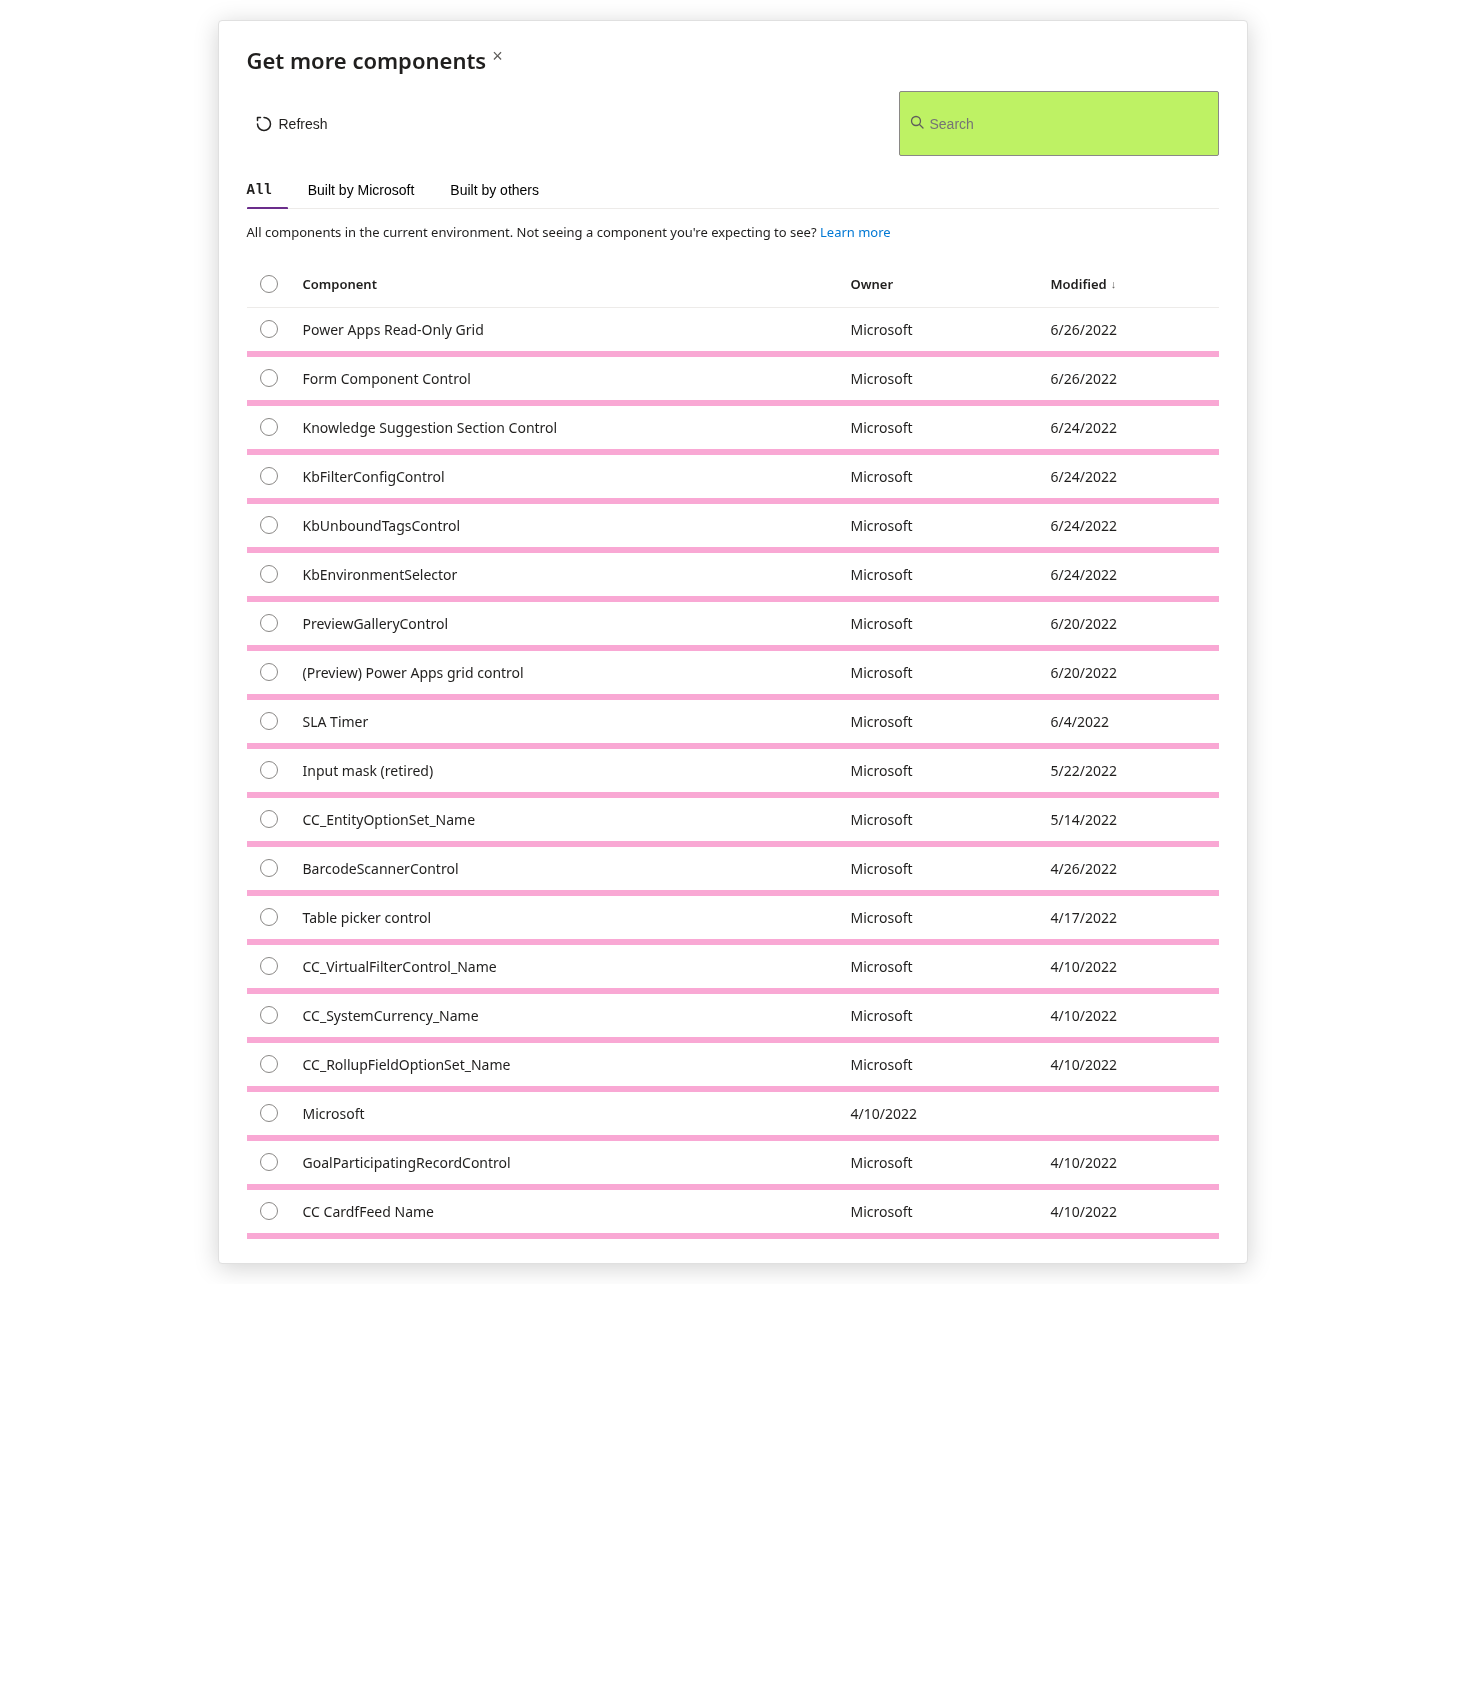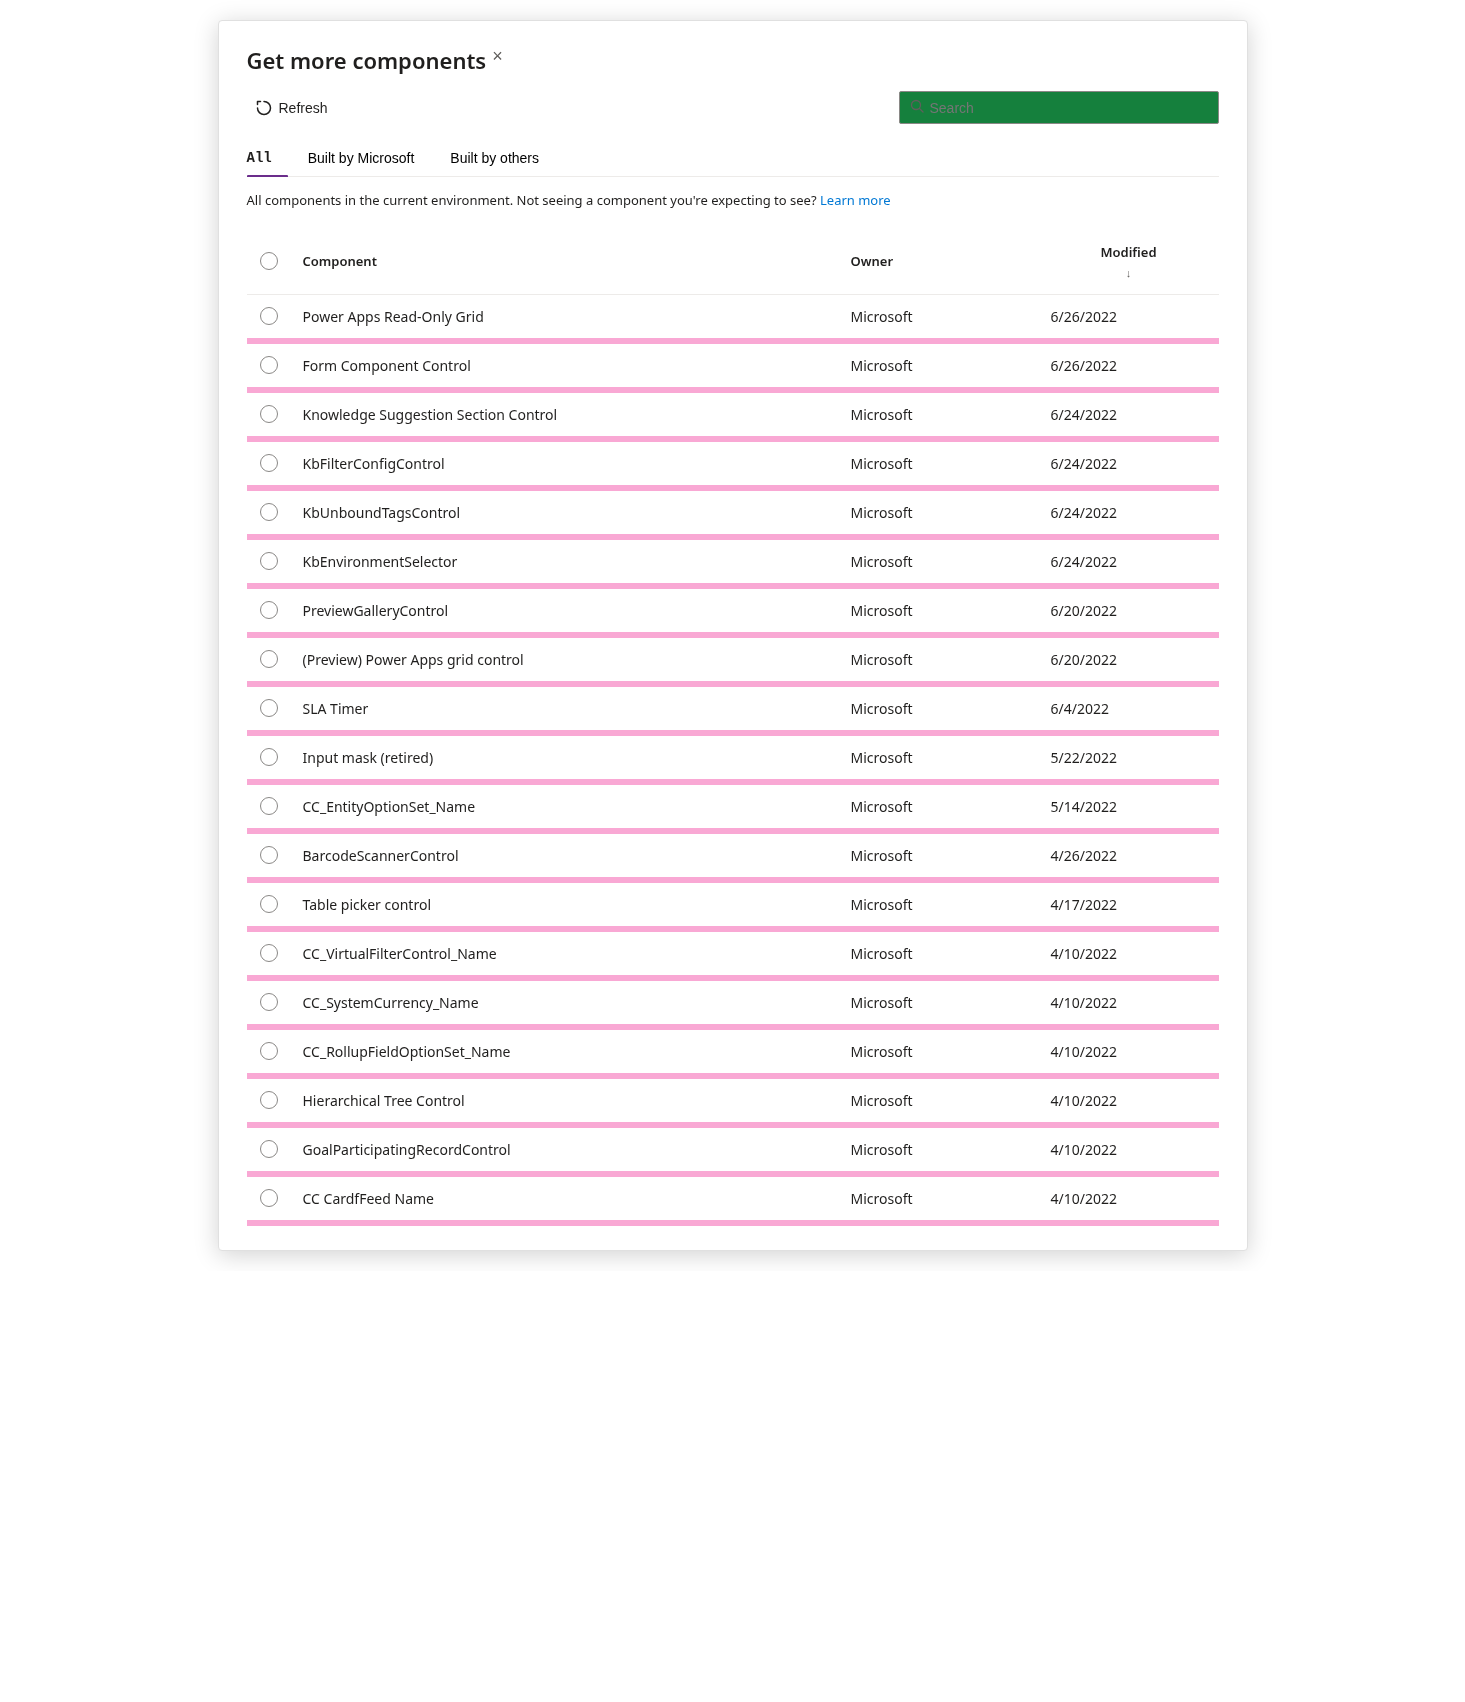--- a/index.html
+++ b/index.html
@@ -75,24 +75,24 @@
       width: 18px;
       height: 18px;
       display: inline-block;
     }
 
     .search-box {
       display: flex;
       align-items: center;
       border: 1px solid #8a8886;
       border-radius: 2px;
-      padding: 6px 10px;
+      padding: 22px 10px;
       gap: 6px;
       width: 320px;
-      background: #15803d;
+      background: #bef264;
     }
 
     .search-icon {
       color: #605e5c;
       font-size: 14px;
     }
 
     .search-input {
       border: none;
       outline: none;
@@ -265,21 +265,21 @@
   </div>
 
   <div class="table-container">
 
     <div class="table-header">
       <div class="th">
         <input type="checkbox" class="header-checkbox" style="">
       </div>
       <div class="th">Component</div>
       <div class="th">Owner</div>
-      <div class="th" style="cursor:pointer;flex-direction:column;">
+      <div class="th" style="cursor:pointer;">
         <span>Modified</span>
         <span class="sort-icon">↓</span>
       </div>
     </div>
 
     <div id="table-body">
         <div class="table-row">
       <div class="td">
         <input type="checkbox" class="row-checkbox" style="">
       </div>
@@ -404,21 +404,20 @@
         <input type="checkbox" class="row-checkbox" style="">
       </div>
       <div class="td">CC_RollupFieldOptionSet_Name</div>
       <div class="td">Microsoft</div>
       <div class="td">4/10/2022</div>
     </div>
         <div class="table-row">
       <div class="td">
         <input type="checkbox" class="row-checkbox" style="">
       </div>
-      <div class="td">Hierarchical Tree Control</div>
       <div class="td">Microsoft</div>
       <div class="td">4/10/2022</div>
     </div>
         <div class="table-row">
       <div class="td">
         <input type="checkbox" class="row-checkbox" style="">
       </div>
       <div class="td">GoalParticipatingRecordControl</div>
       <div class="td">Microsoft</div>
       <div class="td">4/10/2022</div>

